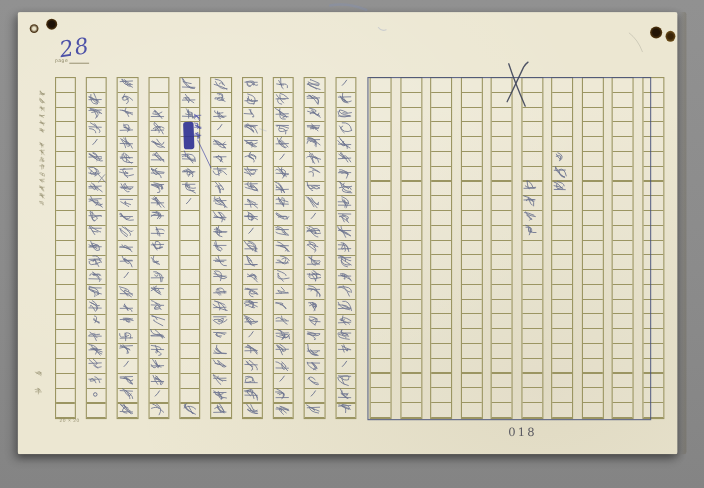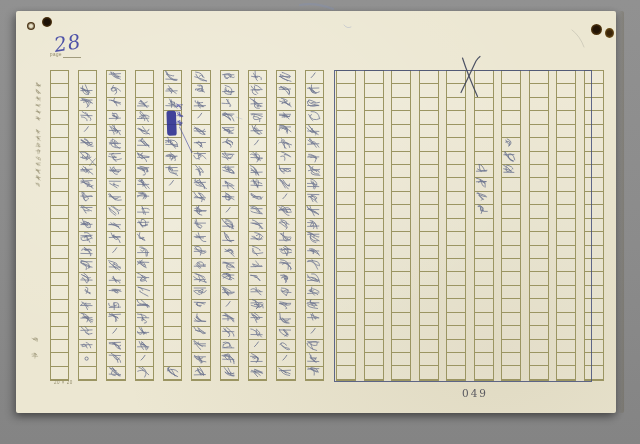--- a/index.html
+++ b/index.html
@@ -74,21 +74,21 @@
 
   <div class="stain stain1"></div>
   <div class="stain stain2"></div>
   <div class="stain stain3"></div>
   <div class="stain stain4"></div>
 
   <div class="hand28">28</div>
   <div class="pagelabel">page</div>
   <div class="pageline"></div>
 
-  <div class="pagenum">049</div>
+  <div class="pagenum">018</div>
   <div class="gridnote">20 × 20</div>
 
   <svg class="overlay" id="handlayer">
       <g>
         <path d="M311.2 77.6 Q313.4 75.6 315.1 72.9" fill="none" stroke="#5b6486" stroke-width="0.75" stroke-linecap="round"></path>
         <g stroke="#5b6486" stroke-width="0.75" fill="none" stroke-linecap="round" opacity="0.88">
           <path d="M310.8 89.1 Q309.7 89.4 314.5 91.6"></path>
           <path d="M309.6 88.0 Q314.8 94.9 319.3 91.9"></path>
           <path d="M311.5 84.9 Q309.8 93.2 315.4 93.5"></path>
           <path d="M311.2 87.6 Q310.9 88.1 316.2 93.7"></path>

